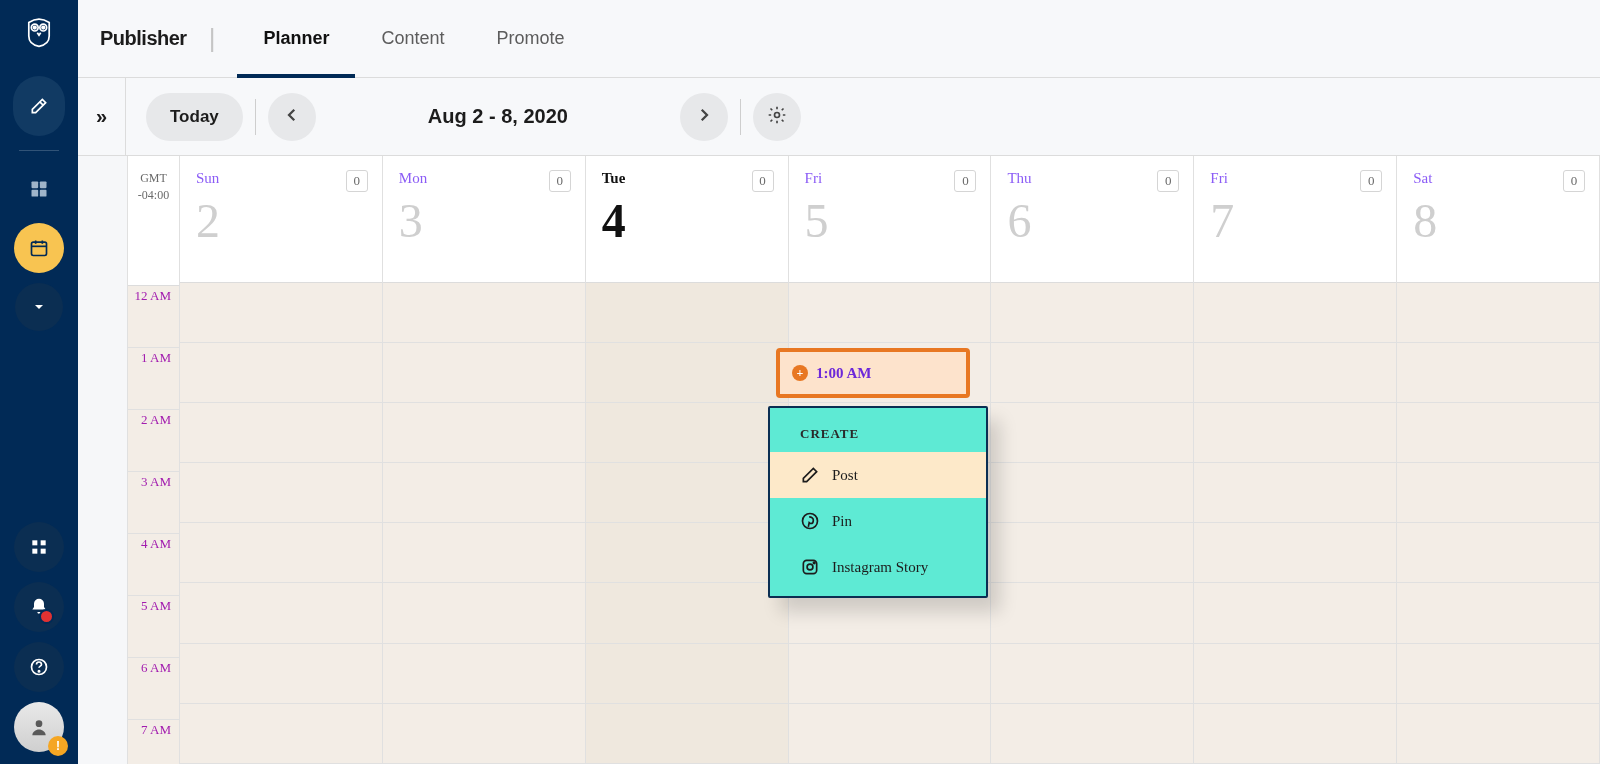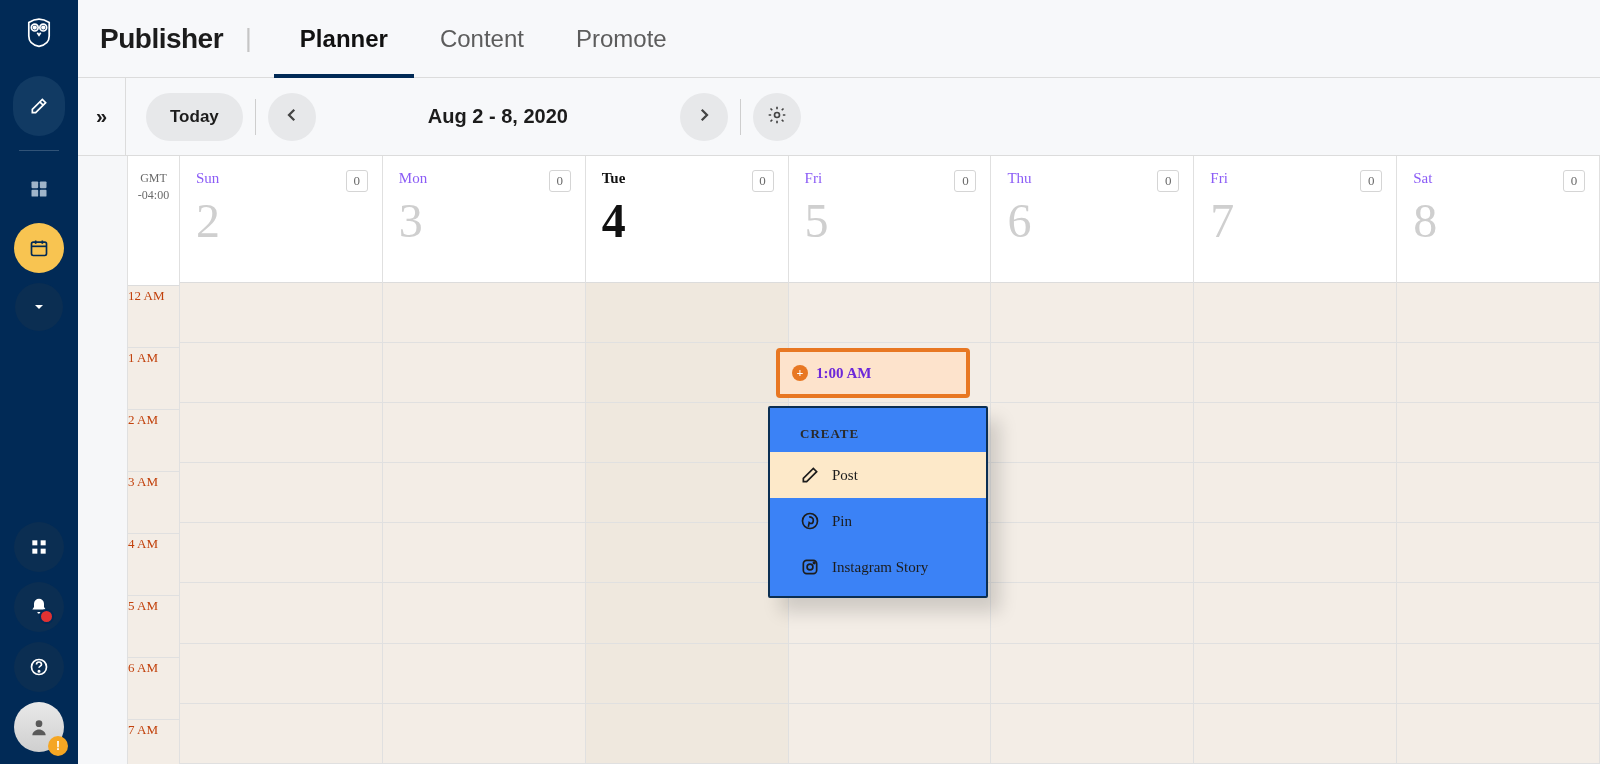--- a/index.html
+++ b/index.html
@@ -13,24 +13,24 @@
   .side-btn.bg-yellow { background: #f8c451; }
   .side-btn.bg-darkblue { background: #0b2e52; }
   .side-divider { width: 40px; height: 1px; background: #315377; margin: 4px 0 14px 0; }
   .side-bottom { margin-top: auto; display: flex; flex-direction: column; align-items: center; padding-bottom: 12px; gap: 10px; }
   .notif-dot { position: absolute; right: 10px; bottom: 8px; width: 15px; height: 15px; border-radius: 50%; background: #e13232; border: 2px solid #012a56; }
   .avatar-wrap { position: relative; width: 50px; height: 50px; border-radius: 50%; background: linear-gradient(180deg,#e9e9e9 0%,#cfcfcf 100%); display:flex; align-items:center; justify-content:center; }
   .avatar-badge { position:absolute; right:-4px; bottom:-4px; width:20px; height:20px; border-radius:50%; background:#f5a623; display:flex; align-items:center; justify-content:center; font-size:12px; color:#fff; font-weight:700; }
   
   .main { flex: 1; display: flex; flex-direction: column; height:100%; }
   .topbar { height: 78px; display: flex; align-items: center; padding-left: 22px; border-bottom: 1px solid #dcdcdc; background: #f7f8fa; }
-  .app-title { font-size: 28px; font-weight: 700; letter-spacing: -0.5px; }
+  .app-title { font-size: 20px; font-weight: 700; letter-spacing: -0.5px; }
   .vbar { margin: 0 22px; color: #c5c5c5; font-size: 26px; }
   .tabs { display: flex; align-items: stretch; height: 100%; }
-  .tab { display:flex; align-items:center; padding: 0 26px; font-size: 24px; color:#5c5c5c; cursor:pointer; position:relative; }
+  .tab { display:flex; align-items:center; padding: 0 26px; font-size: 18px; color:#5c5c5c; cursor:pointer; position:relative; }
   .tab.active { color:#111; font-weight:700; }
   .tab.active::after { content:""; position:absolute; left:0; right:0; bottom:-1px; height:4px; background:#012a56; }
   
   .controlbar { height: 78px; display:flex; align-items:center; border-bottom:1px solid #dcdcdc; background:#f7f8fa; }
   .expand-btn { width:48px; height:78px; display:flex; align-items:center; justify-content:center; border-right:1px solid #dcdcdc; cursor:pointer; font-size:20px; font-weight:700; }
   .inner-controls { padding-left: 20px; display:flex; align-items:center; gap:12px; }
   .pill { height:48px; border-radius:24px; background:#e7e8ea; display:flex; align-items:center; justify-content:center; cursor:pointer; }
   .today-pill { padding: 0 24px; font-size:17px; font-weight:600; }
   .nav-pill { width:48px; }
   .vdiv { width:1px; height:36px; background:#cecece; }
@@ -44,26 +44,26 @@
   .day-col.today { background:#efe8de; }
   .day-header { height:130px; background:#fff; border-bottom:1px solid #dcdcdc; padding:14px 14px 0 16px; position:relative; }
   .day-col.today .day-header { background:#fff; }
   .day-name { font-size:15px; color:#8b5cf6; }
   .day-col.today .day-name { font-weight:700; color:#111; }
   .day-num { font-size:48px; color:#cfcfcf; font-weight:400; line-height:1; margin-top:10px; }
   .day-col.today .day-num { color:#111; font-weight:700; }
   .count-badge { position:absolute; right:14px; top:14px; min-width:22px; height:22px; border:1px solid #d5d5d5; border-radius:3px; font-size:13px; display:flex; align-items:center; justify-content:center; color:#6a6a6a; }
   .time-header { height:130px; background:#fff; border-bottom:1px solid #dcdcdc; border-right:1px solid #e0e0e0; font-size:12px; display:flex; flex-direction:column; align-items:center; justify-content:flex-start; padding-top:14px; color:#6a6a6a; text-align:center; line-height:1.4; }
   .grid-row { height:62px; border-bottom:1px solid #e0e0e0; }
-  .time-label { height:62px; font-size:13px; color:#c2410c; text-align:left; padding-right:8px; padding-top:2px; border-right:1px solid #e0e0e0; border-bottom:1px solid #e0e0e0; background:#f3ede6; }
+  .time-label { height:62px; font-size:13px; color:#a21caf; text-align:right; padding-right:8px; padding-top:2px; border-right:1px solid #e0e0e0; border-bottom:1px solid #e0e0e0; background:#f3ede6; }
   
   .event-slot { position:absolute; border:4px solid #e87722; border-radius:4px; background:#fde3cc; display:flex; align-items:center; padding: 0 12px; gap:8px; cursor:pointer; }
   .event-time { color:#6d28d9; font-weight:700; font-size:15px; }
   .plus-circle { width:16px; height:16px; border-radius:50%; background:#e87722; display:flex; align-items:center; justify-content:center; color:#fff; font-size:12px; font-weight:700; }
-  .popover { position:absolute; background:#3b82f6; border:2px solid #0b2e52; border-radius:2px; box-shadow: 12px 14px 18px rgba(0,0,0,0.15); min-width:220px; padding-top:18px; padding-bottom:6px; }
+  .popover { position:absolute; background:#5eead4; border:2px solid #0b2e52; border-radius:2px; box-shadow: 12px 14px 18px rgba(0,0,0,0.15); min-width:220px; padding-top:18px; padding-bottom:6px; }
   .popover-title { font-size:13px; font-weight:800; letter-spacing:1px; padding-left:30px; padding-bottom:10px; color:#2a2a2a; }
   .popover-item { height:46px; display:flex; align-items:center; gap:12px; padding-left:30px; cursor:pointer; font-size:15px; }
   .popover-item.highlight { background:#fde9c9; }
   .ic { width:20px; height:20px; display:inline-flex; align-items:center; justify-content:center; }
   .btn-bottom { width:50px; height:50px; border-radius:50%; background:#0b2e52; display:flex; align-items:center; justify-content:center; cursor:pointer; position:relative; }
 </style>
 </head>
 <body>
 
 <div class="sidebar">

